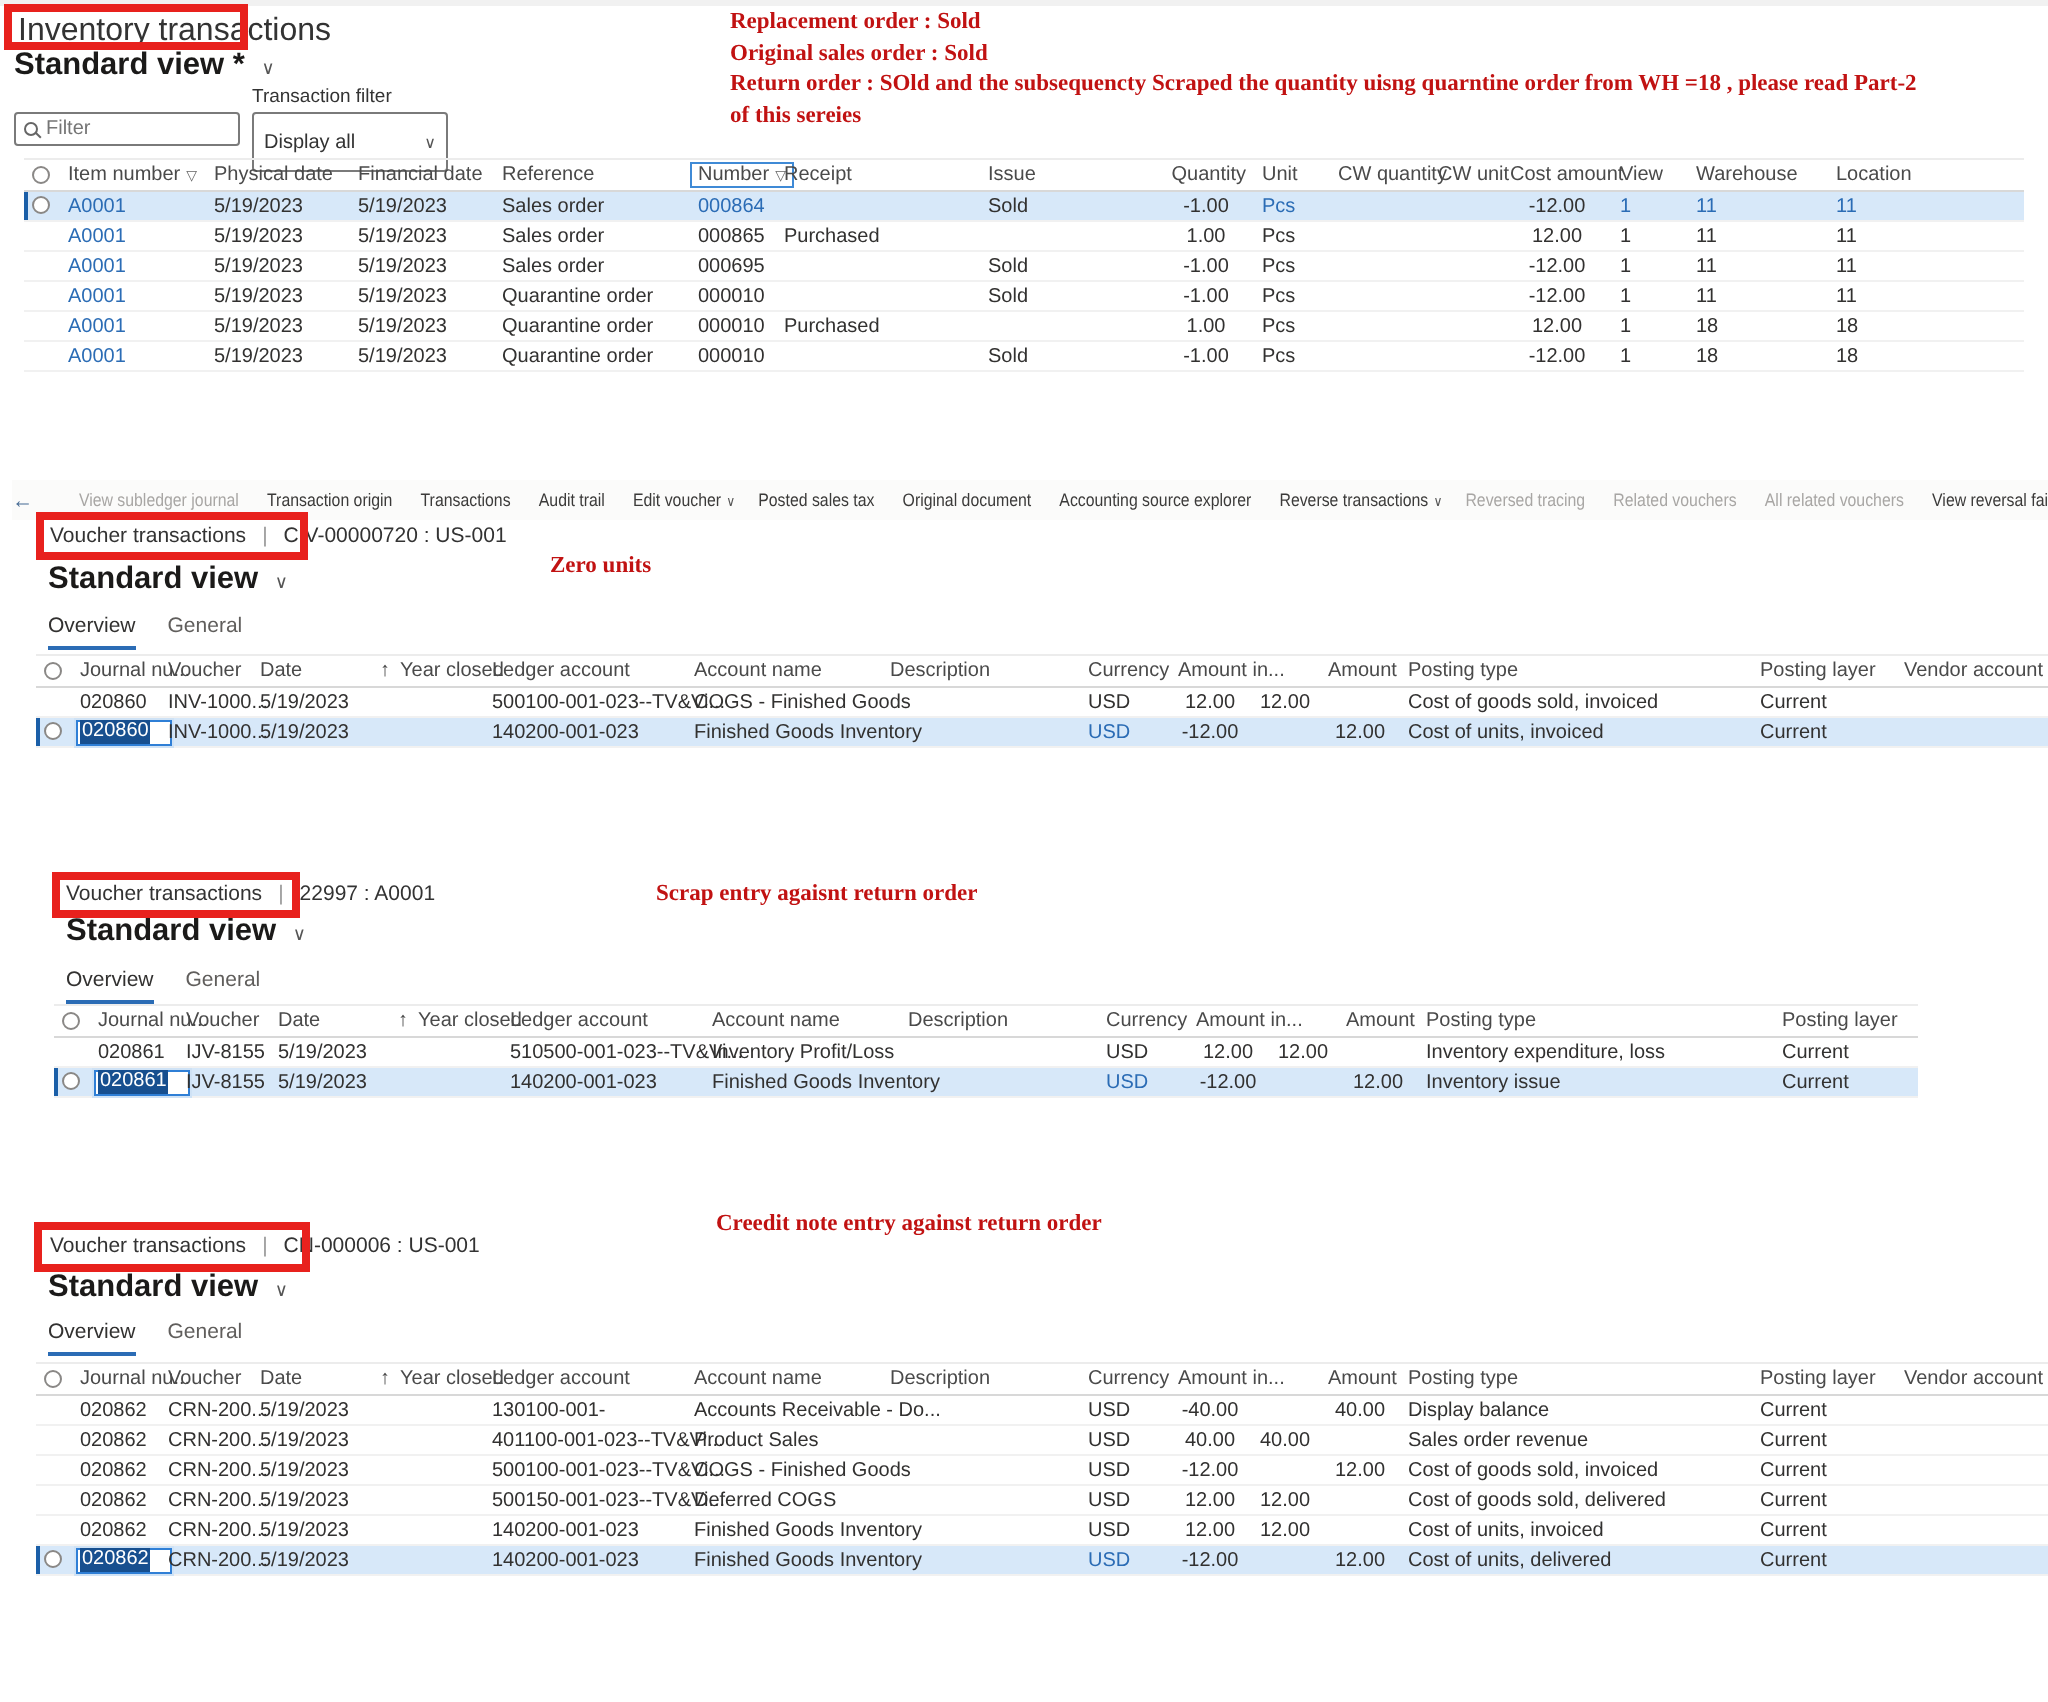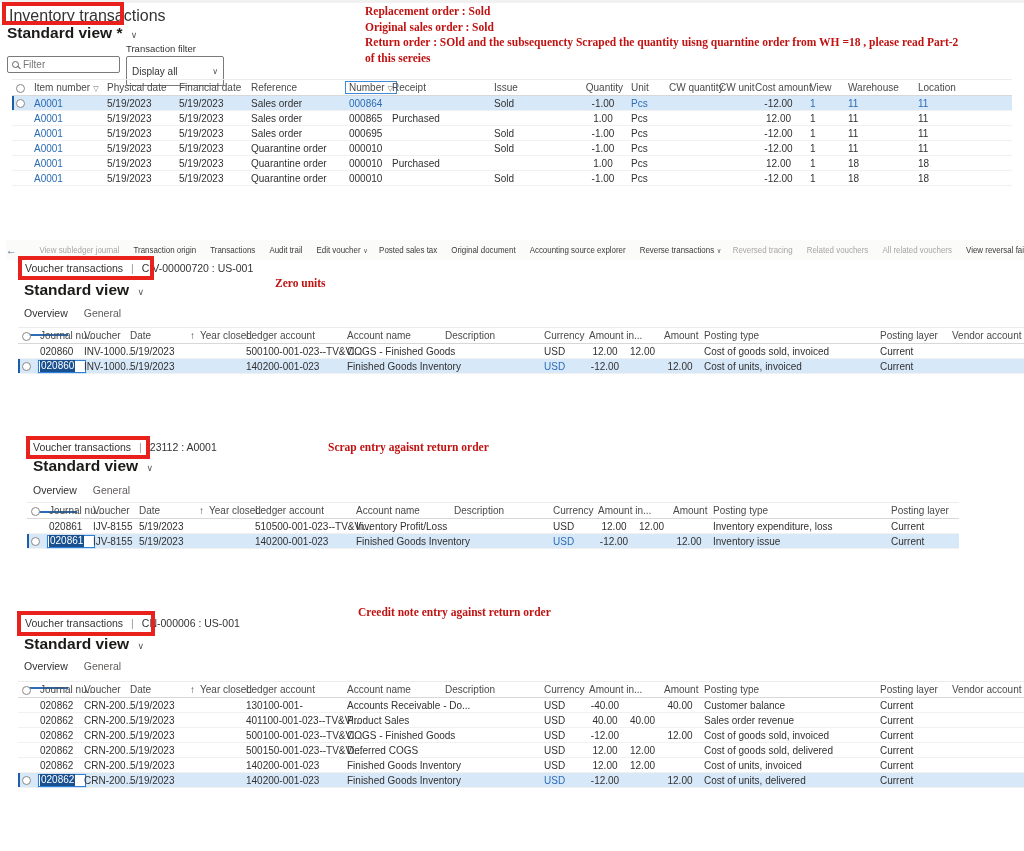--- a/index.html
+++ b/index.html
@@ -9,21 +9,21 @@
   .topstrip{left:0;top:0;width:1024px;height:3px;background:#f1f1f1}
   .redbox{position:absolute;border:4px solid #e8211d;background:transparent;z-index:5}
   .paneltitle{font-size:16px;color:#333}
   .crumb{display:flex;gap:8px;align-items:center;font-size:10.5px;color:#333;white-space:nowrap}
   .crumb .sep{color:#999}
   .viewhead{font-size:15.5px;font-weight:700;color:#1b1a19;white-space:nowrap}
   .viewhead .chev{font-size:9px;font-weight:400;color:#555;margin-left:4px}
   .viewhead .star{font-weight:700}
   .note{position:absolute;font-family:"Liberation Serif",serif;font-weight:bold;color:#c11212;font-size:11.5px;line-height:15.5px;white-space:nowrap;z-index:4}
   .tabs{display:flex;gap:16px;font-size:10.5px}
-  .tab{color:#605e5c;padding-bottom:15px;cursor:pointer}
+  .tab{color:#605e5c;padding-bottom:4px;cursor:pointer}
   .tab.active{color:#323130;border-bottom:2px solid #2b6cb5}
   .tabs .holder{display:contents}
   
   .fieldlabel{font-size:9.5px;color:#333}
   .searchbox{display:flex;align-items:center;border:1px solid #7a7a7a;border-radius:2px;background:#fff;height:17px;padding:0 4px;gap:4px}
   .searchbox input{border:none;outline:none;font-size:10px;width:85px;font-family:"Liberation Sans",sans-serif;color:#333}
   .mag{width:7px;height:7px;border:1px solid #666;border-radius:50%;position:relative;display:inline-block;flex:0 0 auto}
   .mag::after{content:'';position:absolute;width:4px;height:1px;background:#666;transform:rotate(45deg);right:-3px;bottom:-1px}
   .dropdown{display:flex;align-items:center;justify-content:space-between;border:1px solid #7a7a7a;border-radius:2px;height:30px;padding:0 5px;font-size:10px;color:#333;background:#fff}
   .dropdown .chev{font-size:8px;color:#555}
@@ -377,21 +377,21 @@
         <td>Current</td>
         <td></td>
       </tr>
     </tbody>
 </table>
 
 <div class="redbox" style="left:26px;top:436px;width:124px;height:23px"></div>
 <div class="abs crumb" style="left:33px;top:441px">
   <span>Voucher transactions</span>
   <span class="sep">|</span>
-  <span>23112 : A0001</span>
+  <span>22997 : A0001</span>
 </div>
 <div class="note" style="left:328px;top:440px">Scrap entry agaisnt return order</div>
 <div class="abs viewhead" style="left:33px;top:457px">
   <span>Standard view</span>
   <span class="chev">∨</span>
 </div>
 <div class="abs tabs" style="left:33px;top:484px">
   <span class="holder">
     
   <span class="tab active"><span>Overview</span></span><span class="tab"><span>General</span></span></span>
@@ -539,21 +539,21 @@
         <td>5/19/2023</td>
         <td></td>
         <td></td>
         <td>130100-001-</td>
         <td>Accounts Receivable - Do...</td>
         <td></td>
         <td class="c-currency">USD</td>
         <td class="num">-40.00</td>
         <td class="num"></td>
         <td class="num">40.00</td>
-        <td>Customer balance</td>
+        <td>Display balance</td>
         <td>Current</td>
         <td></td>
       </tr>
 
       <tr class="row">
         <td><span class="radio"></span></td>
         <td class="jcell"><span class="jwrap"><span class="jval">020862</span></span></td>
         <td>CRN-200...</td>
         <td>5/19/2023</td>
         <td></td>

